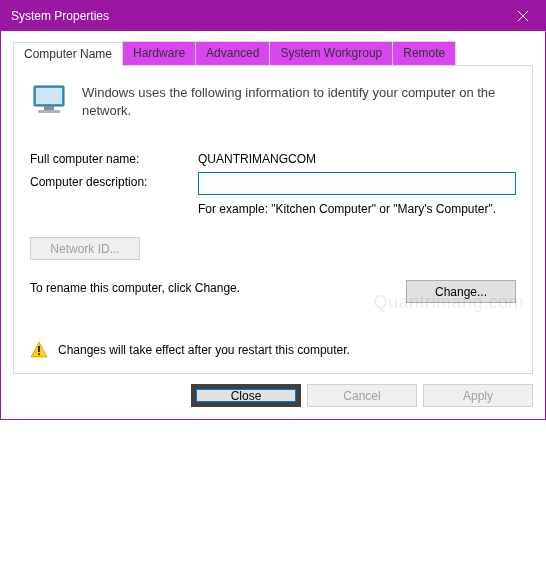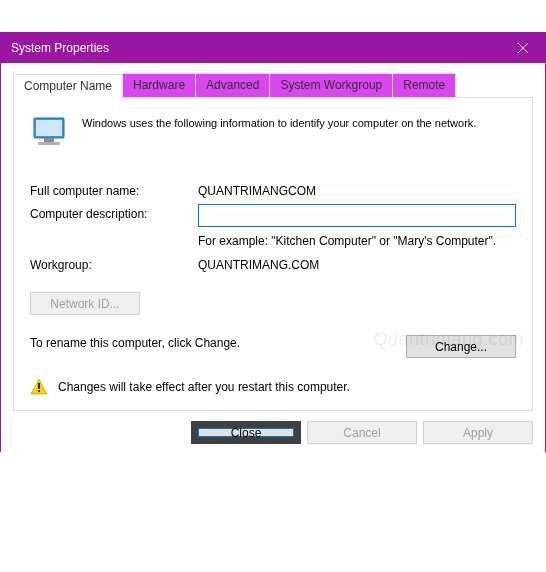--- a/index.html
+++ b/index.html
@@ -10,21 +10,20 @@
   width: 546px;
   height: 572px;
   overflow: hidden;
 }
 .window {
   width: 546px;
   height: 420px;
   border: 1px solid #9b17a3;
   display: flex;
   flex-direction: column;
-  margin-top: 32px;
 }
 .titlebar {
   background: #9b17a3;
   color: #fff;
   height: 30px;
   display: flex;
   align-items: center;
   padding: 0 0 0 10px;
   font-size: 12px;
 }
@@ -78,21 +77,21 @@
   display: flex;
   flex-direction: column;
   position: relative;
 }
 .intro-row {
   display: flex;
   gap: 12px;
   margin-bottom: 18px;
 }
 .intro-icon { width: 40px; flex-shrink: 0; }
-.intro-text { font-size: 11px; color: #000000; line-height: 1.35; }
+.intro-text { font-size: 13px; color: #404040; line-height: 1.35; }
 .form-row {
   display: flex;
   align-items: flex-start;
   margin-bottom: 6px;
 }
 .form-label {
   width: 168px;
   flex-shrink: 0;
   font-size: 12px;
   color: #000;
@@ -154,21 +153,21 @@
 }
 .warning-icon { width: 18px; height: 18px; flex-shrink: 0; }
 .warning-text { font-size: 12px; color: #000; }
 .footer {
   display: flex;
   justify-content: flex-end;
   gap: 6px;
   padding-top: 10px;
 }
 .btn.primary {
-  border: 7px solid #404040;
+  border: 5px solid #404040;
   box-shadow: 0 0 0 1px #0078d7 inset;
   background: #e1e1e1;
 }
 .watermark {
   position: absolute;
   right: 8px;
   bottom: 60px;
   font-size: 18px;
   color: rgba(0,0,0,0.08);
   font-weight: 400;
@@ -218,24 +217,20 @@
       </div>
 
       <div class="form-row">
         <div class="form-label">Computer description:</div>
         <div class="form-field">
           <input type="text" class="text-input" value="" style="">
           <div class="hint">For example: "Kitchen Computer" or "Mary's Computer".</div>
         </div>
       </div>
 
-      <div class="form-row">
-        <div class="form-label">Workgroup:</div>
-        <div class="value">QUANTRIMANG.COM</div>
-      </div>
 
       <div class="action-row">
         <button class="btn" disabled="">Network ID...</button>
       </div>
 
       <div class="action-row" style="margin-top:20px;">
         <div class="action-text">To rename this computer, click Change.</div>
         <button class="btn">Change...</button>
       </div>
 

